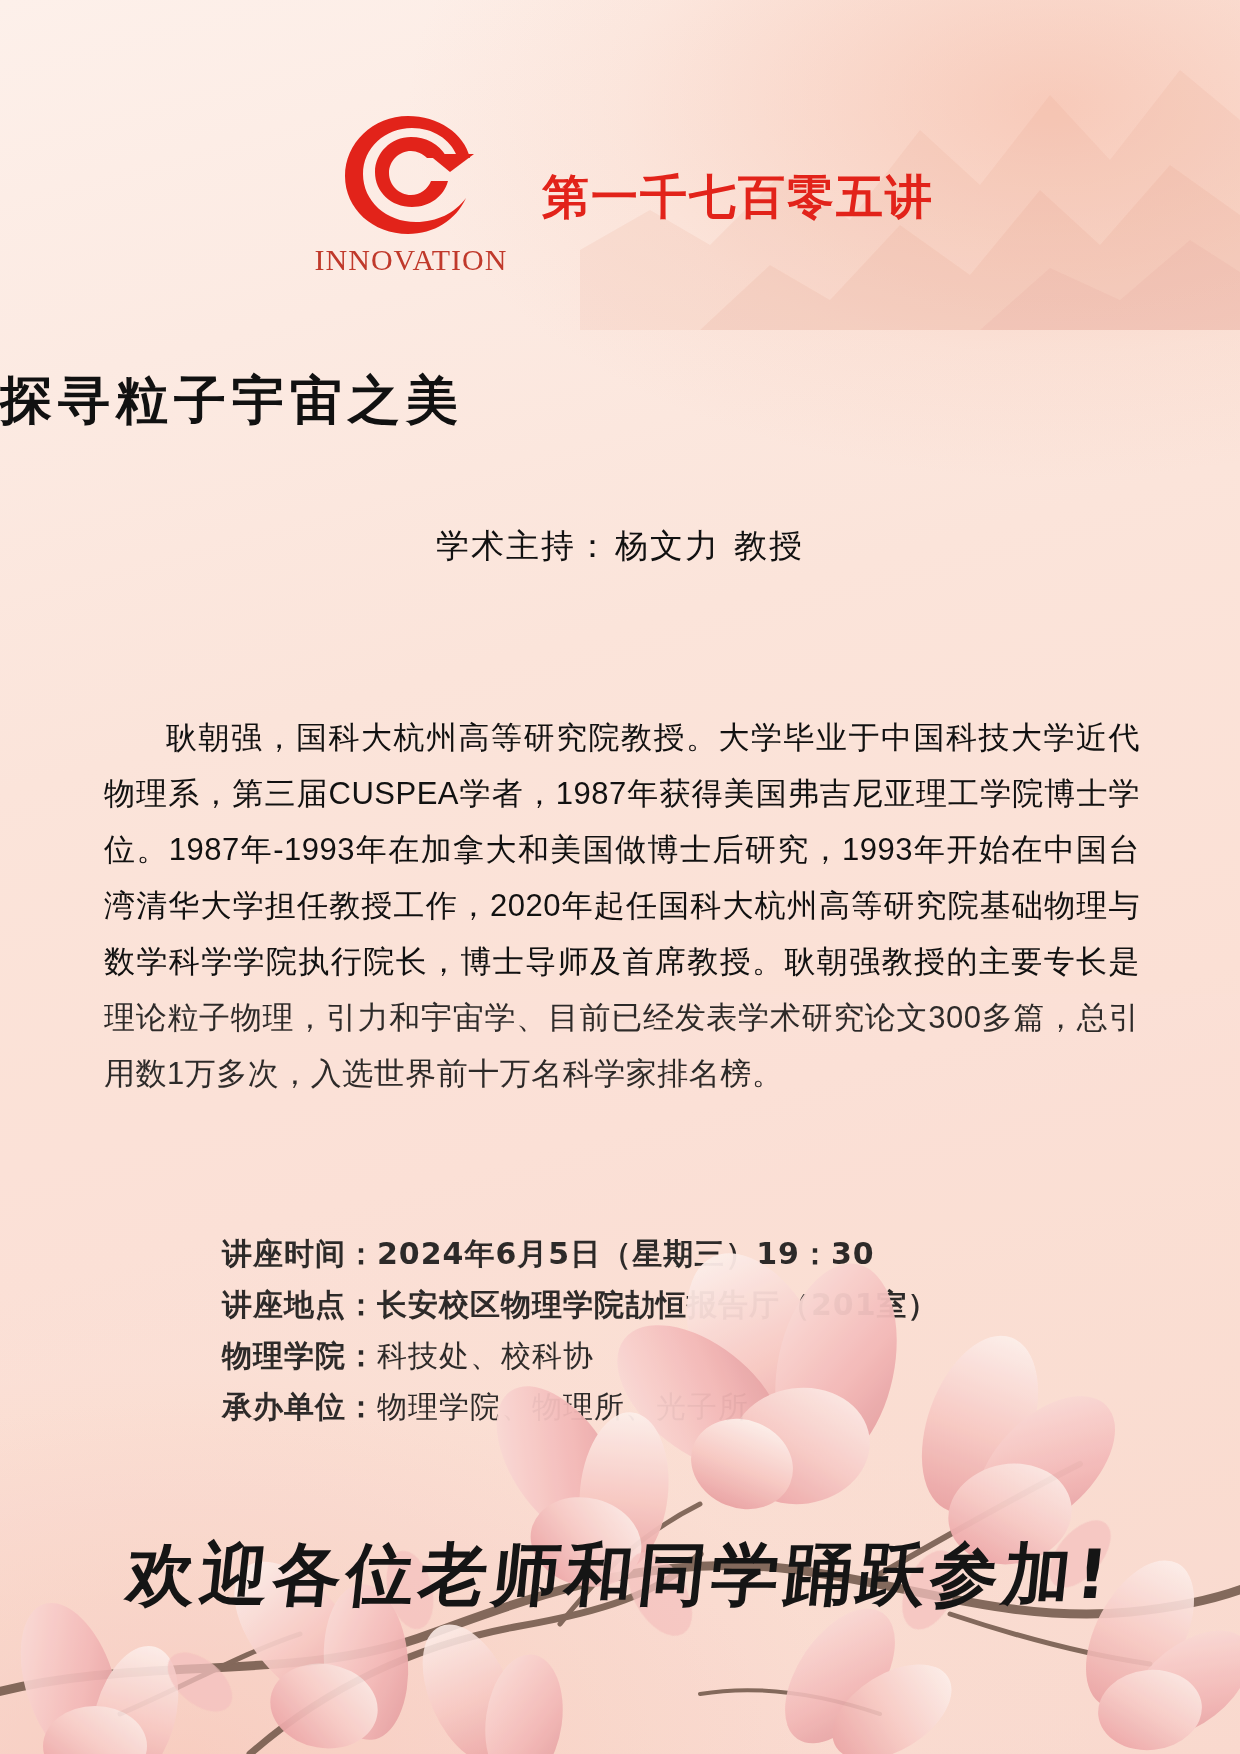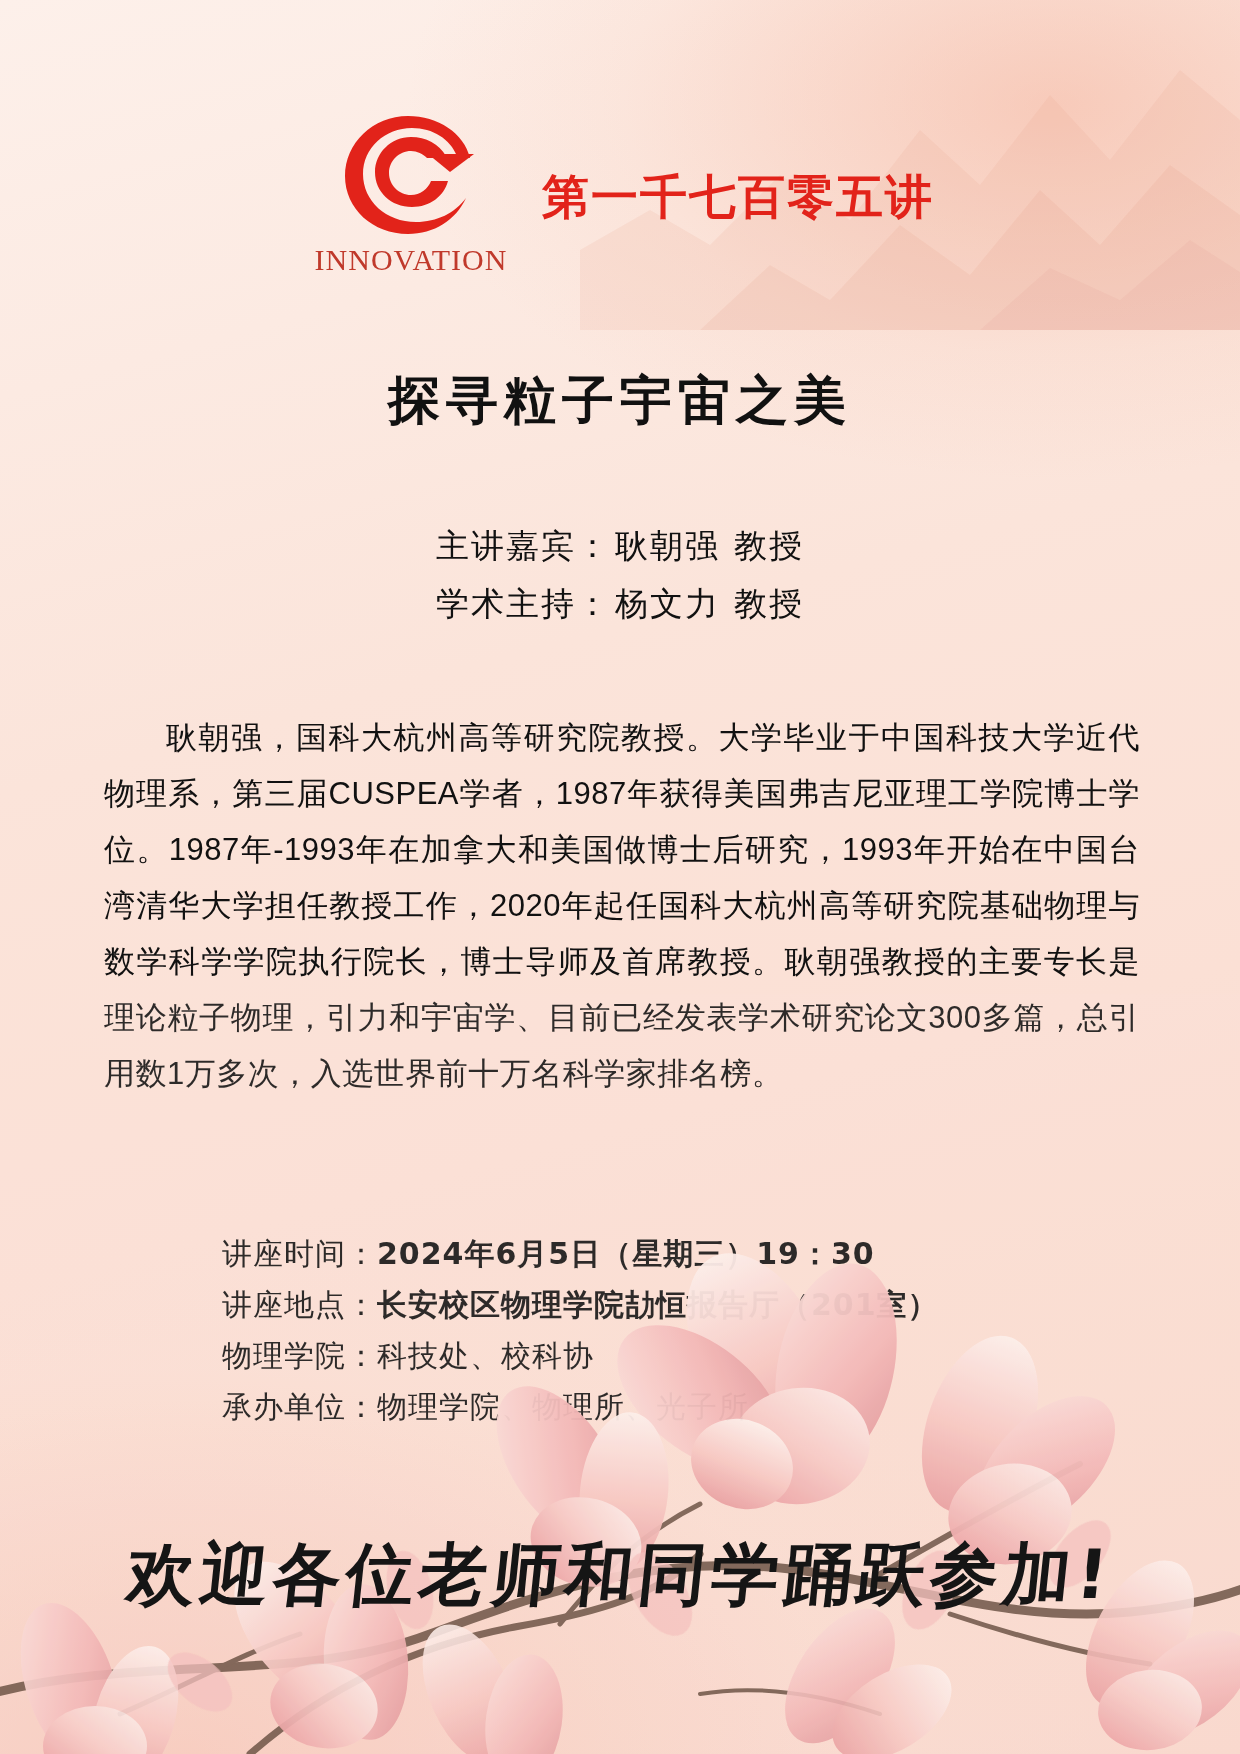--- a/index.html
+++ b/index.html
@@ -100,21 +100,21 @@
     margin-left: 26px;
     white-space: nowrap;
   }
 
   
   .lecture-title {
     position: absolute;
     top: 366px;
     left: 0;
     width: 1240px;
-    text-align: center;
+    text-align: left;
     font-size: 52px;
     font-weight: 700;
     color: #111;
     letter-spacing: 6px;
     font-family: "DejaVu Sans", "Liberation Sans", sans-serif;
   }
 
   
   .speakers {
     position: absolute;
@@ -156,21 +156,21 @@
     left: 222px;
     color: #111;
   }
   .info-row {
     font-size: 30px;
     line-height: 51px;
     letter-spacing: 1px;
     font-family: "DejaVu Sans", "Liberation Sans", sans-serif;
     white-space: nowrap;
   }
-  .info-row .label { font-weight: 400; }
+  .info-row .label { font-weight: 700; }
   .info-row .value { font-weight: 700; }
   .info-row.plain .value { font-weight: 500; }
 
   
   .welcome {
     position: absolute;
     top: 1530px;
     left: 0;
     width: 1240px;
     text-align: center;
@@ -200,23 +200,20 @@
         <path d="M90,44 L136,44 L112,62 Z" fill="#e2231a"></path>
       </svg>
       <div class="logo-word">INNOVATION</div>
     </div>
     <div class="forum-session">第一千七百零五讲</div>
   </div>
 
   <div class="lecture-title">探寻粒子宇宙之美</div>
 
   <div class="speakers">
-    <div class="speaker-line">
-      <span>主讲嘉宾：</span><span class="nm">耿朝强</span><span>教授</span>
-    </div>
     <div class="speaker-line">
       <span>学术主持：</span><span class="nm">杨文力</span><span>教授</span>
     </div>
   </div>
 
   <div class="bio">耿朝强，国科大杭州高等研究院教授。大学毕业于中国科技大学近代物理系，第三届CUSPEA学者，1987年获得美国弗吉尼亚理工学院博士学位。1987年-1993年在加拿大和美国做博士后研究，1993年开始在中国台湾清华大学担任教授工作，2020年起任国科大杭州高等研究院基础物理与数学科学学院执行院长，博士导师及首席教授。耿朝强教授的主要专长是理论粒子物理，引力和宇宙学、目前已经发表学术研究论文300多篇，总引用数1万多次，入选世界前十万名科学家排名榜。</div>
 
   <div class="info">
     <div class="info-row">
       <span class="label">讲座时间：</span><span class="value">2024年6月5日（星期三）19：30</span>

